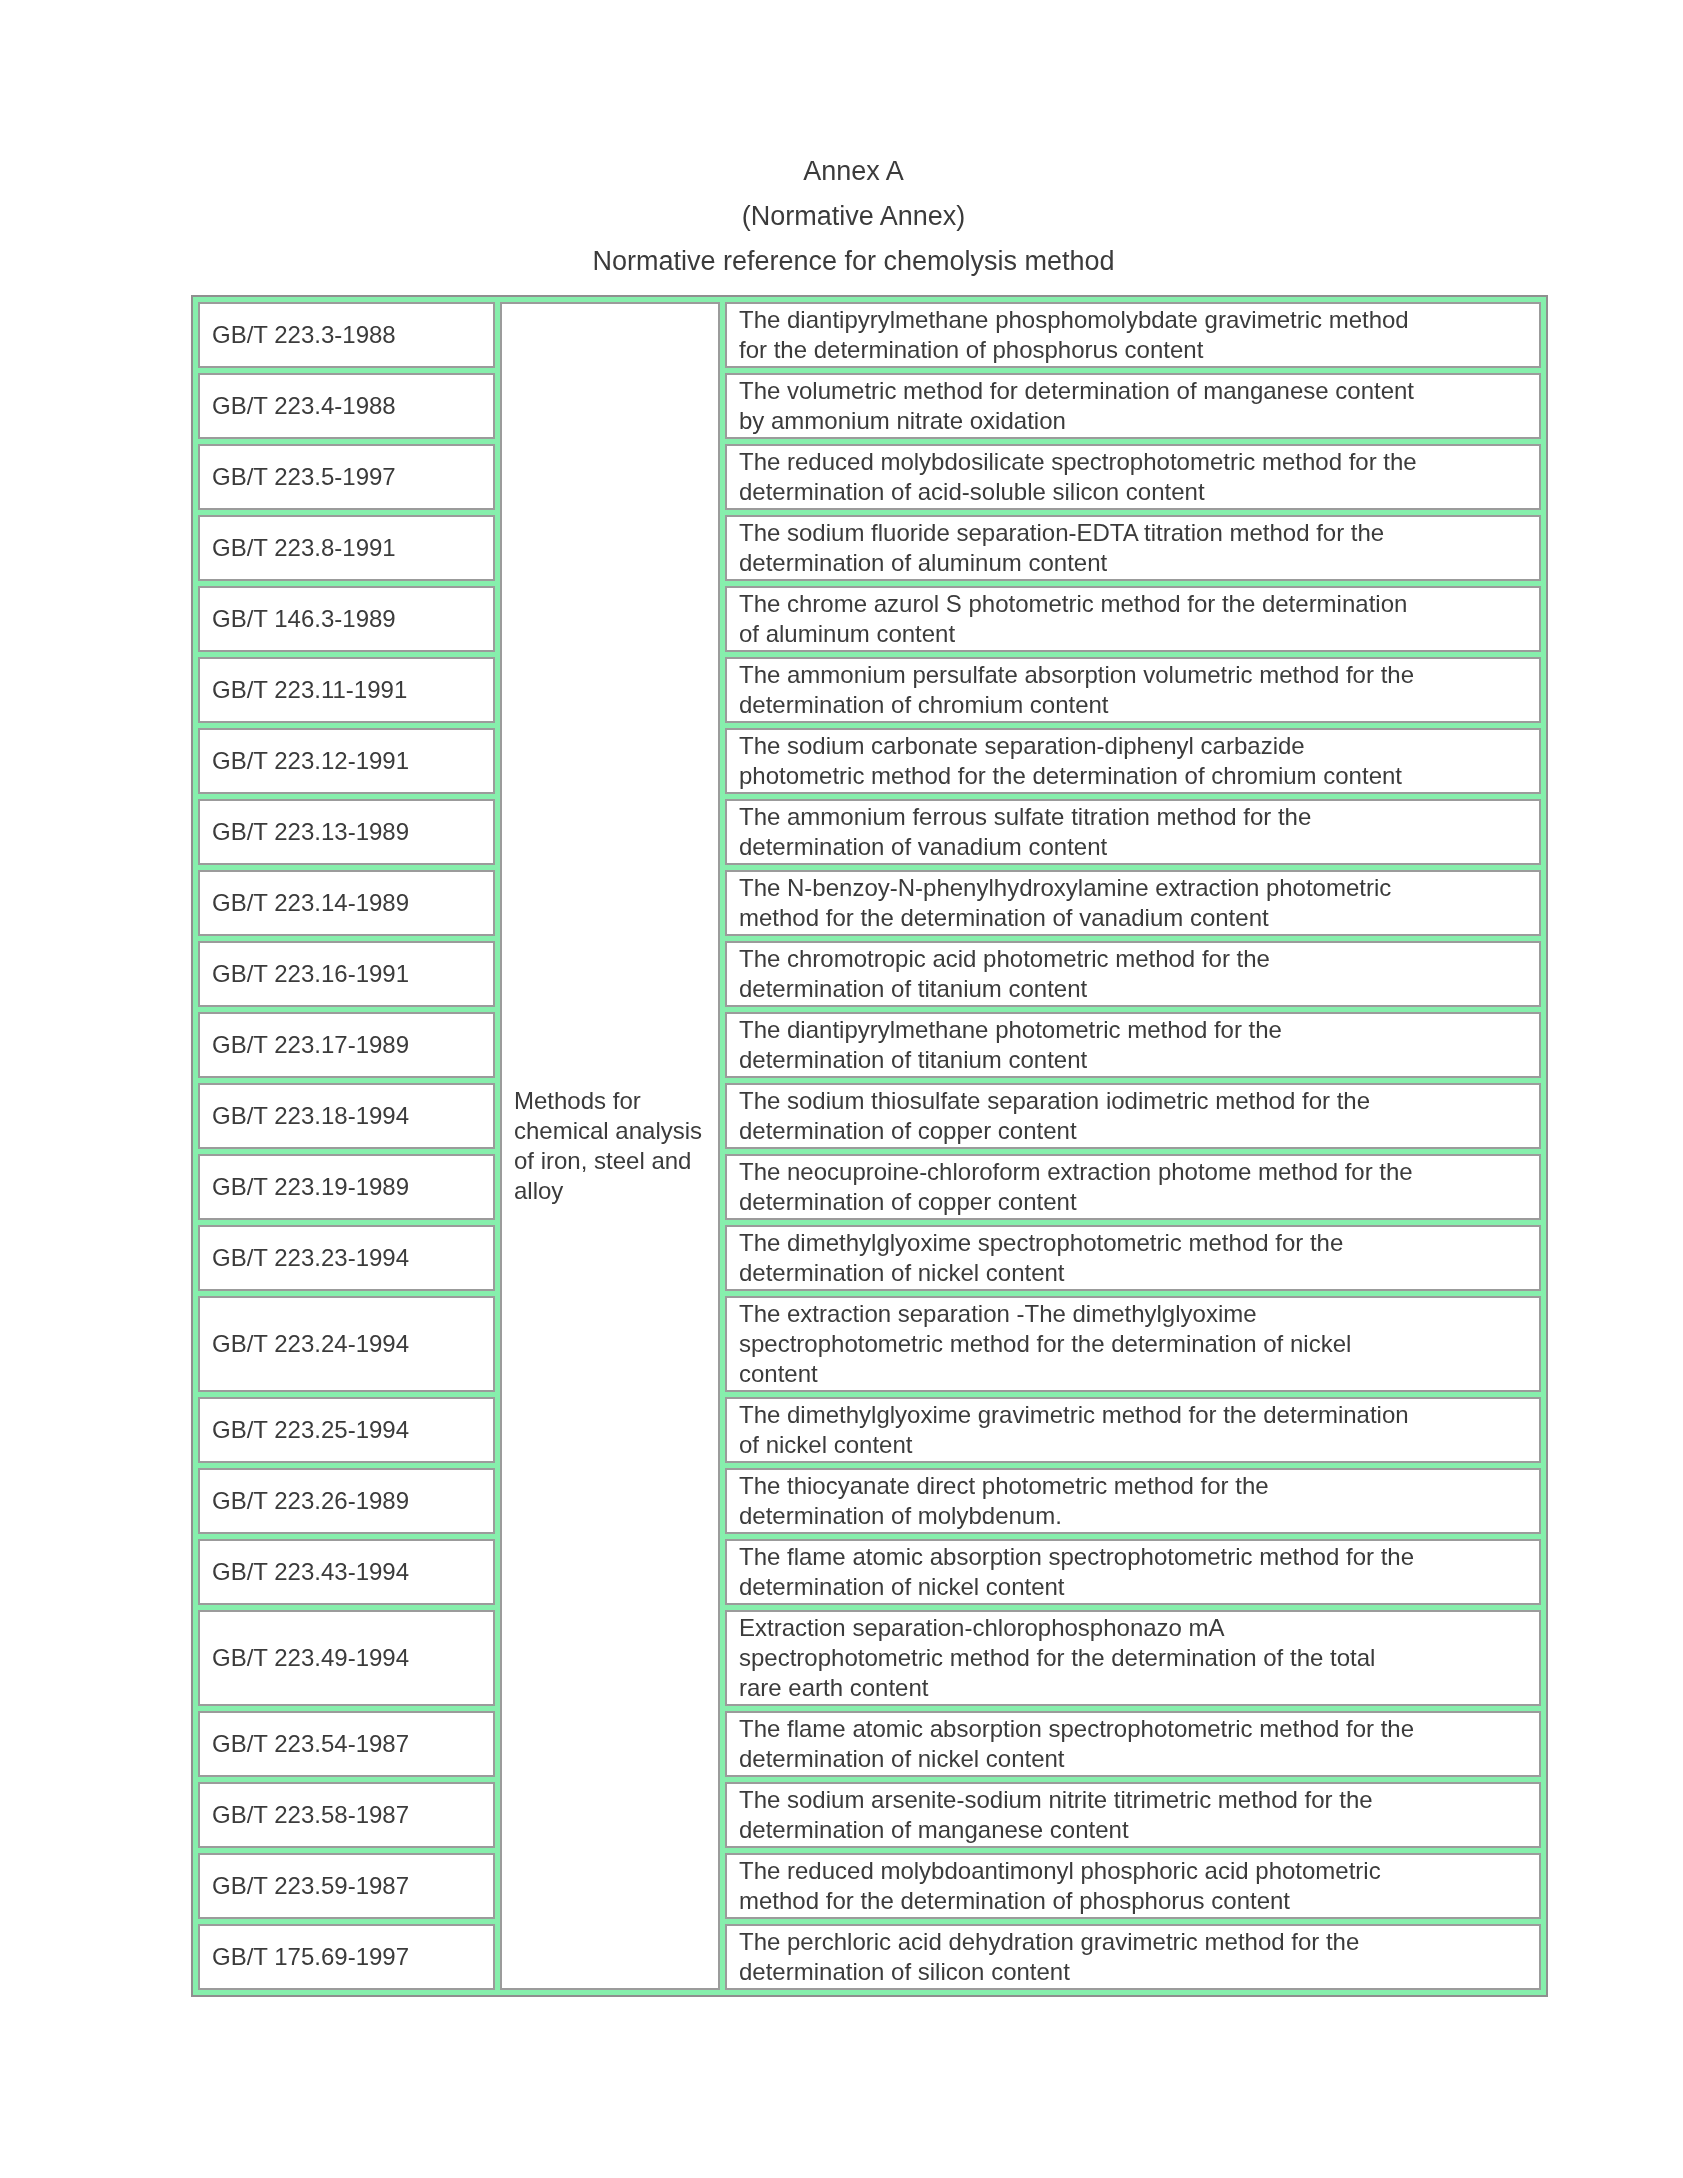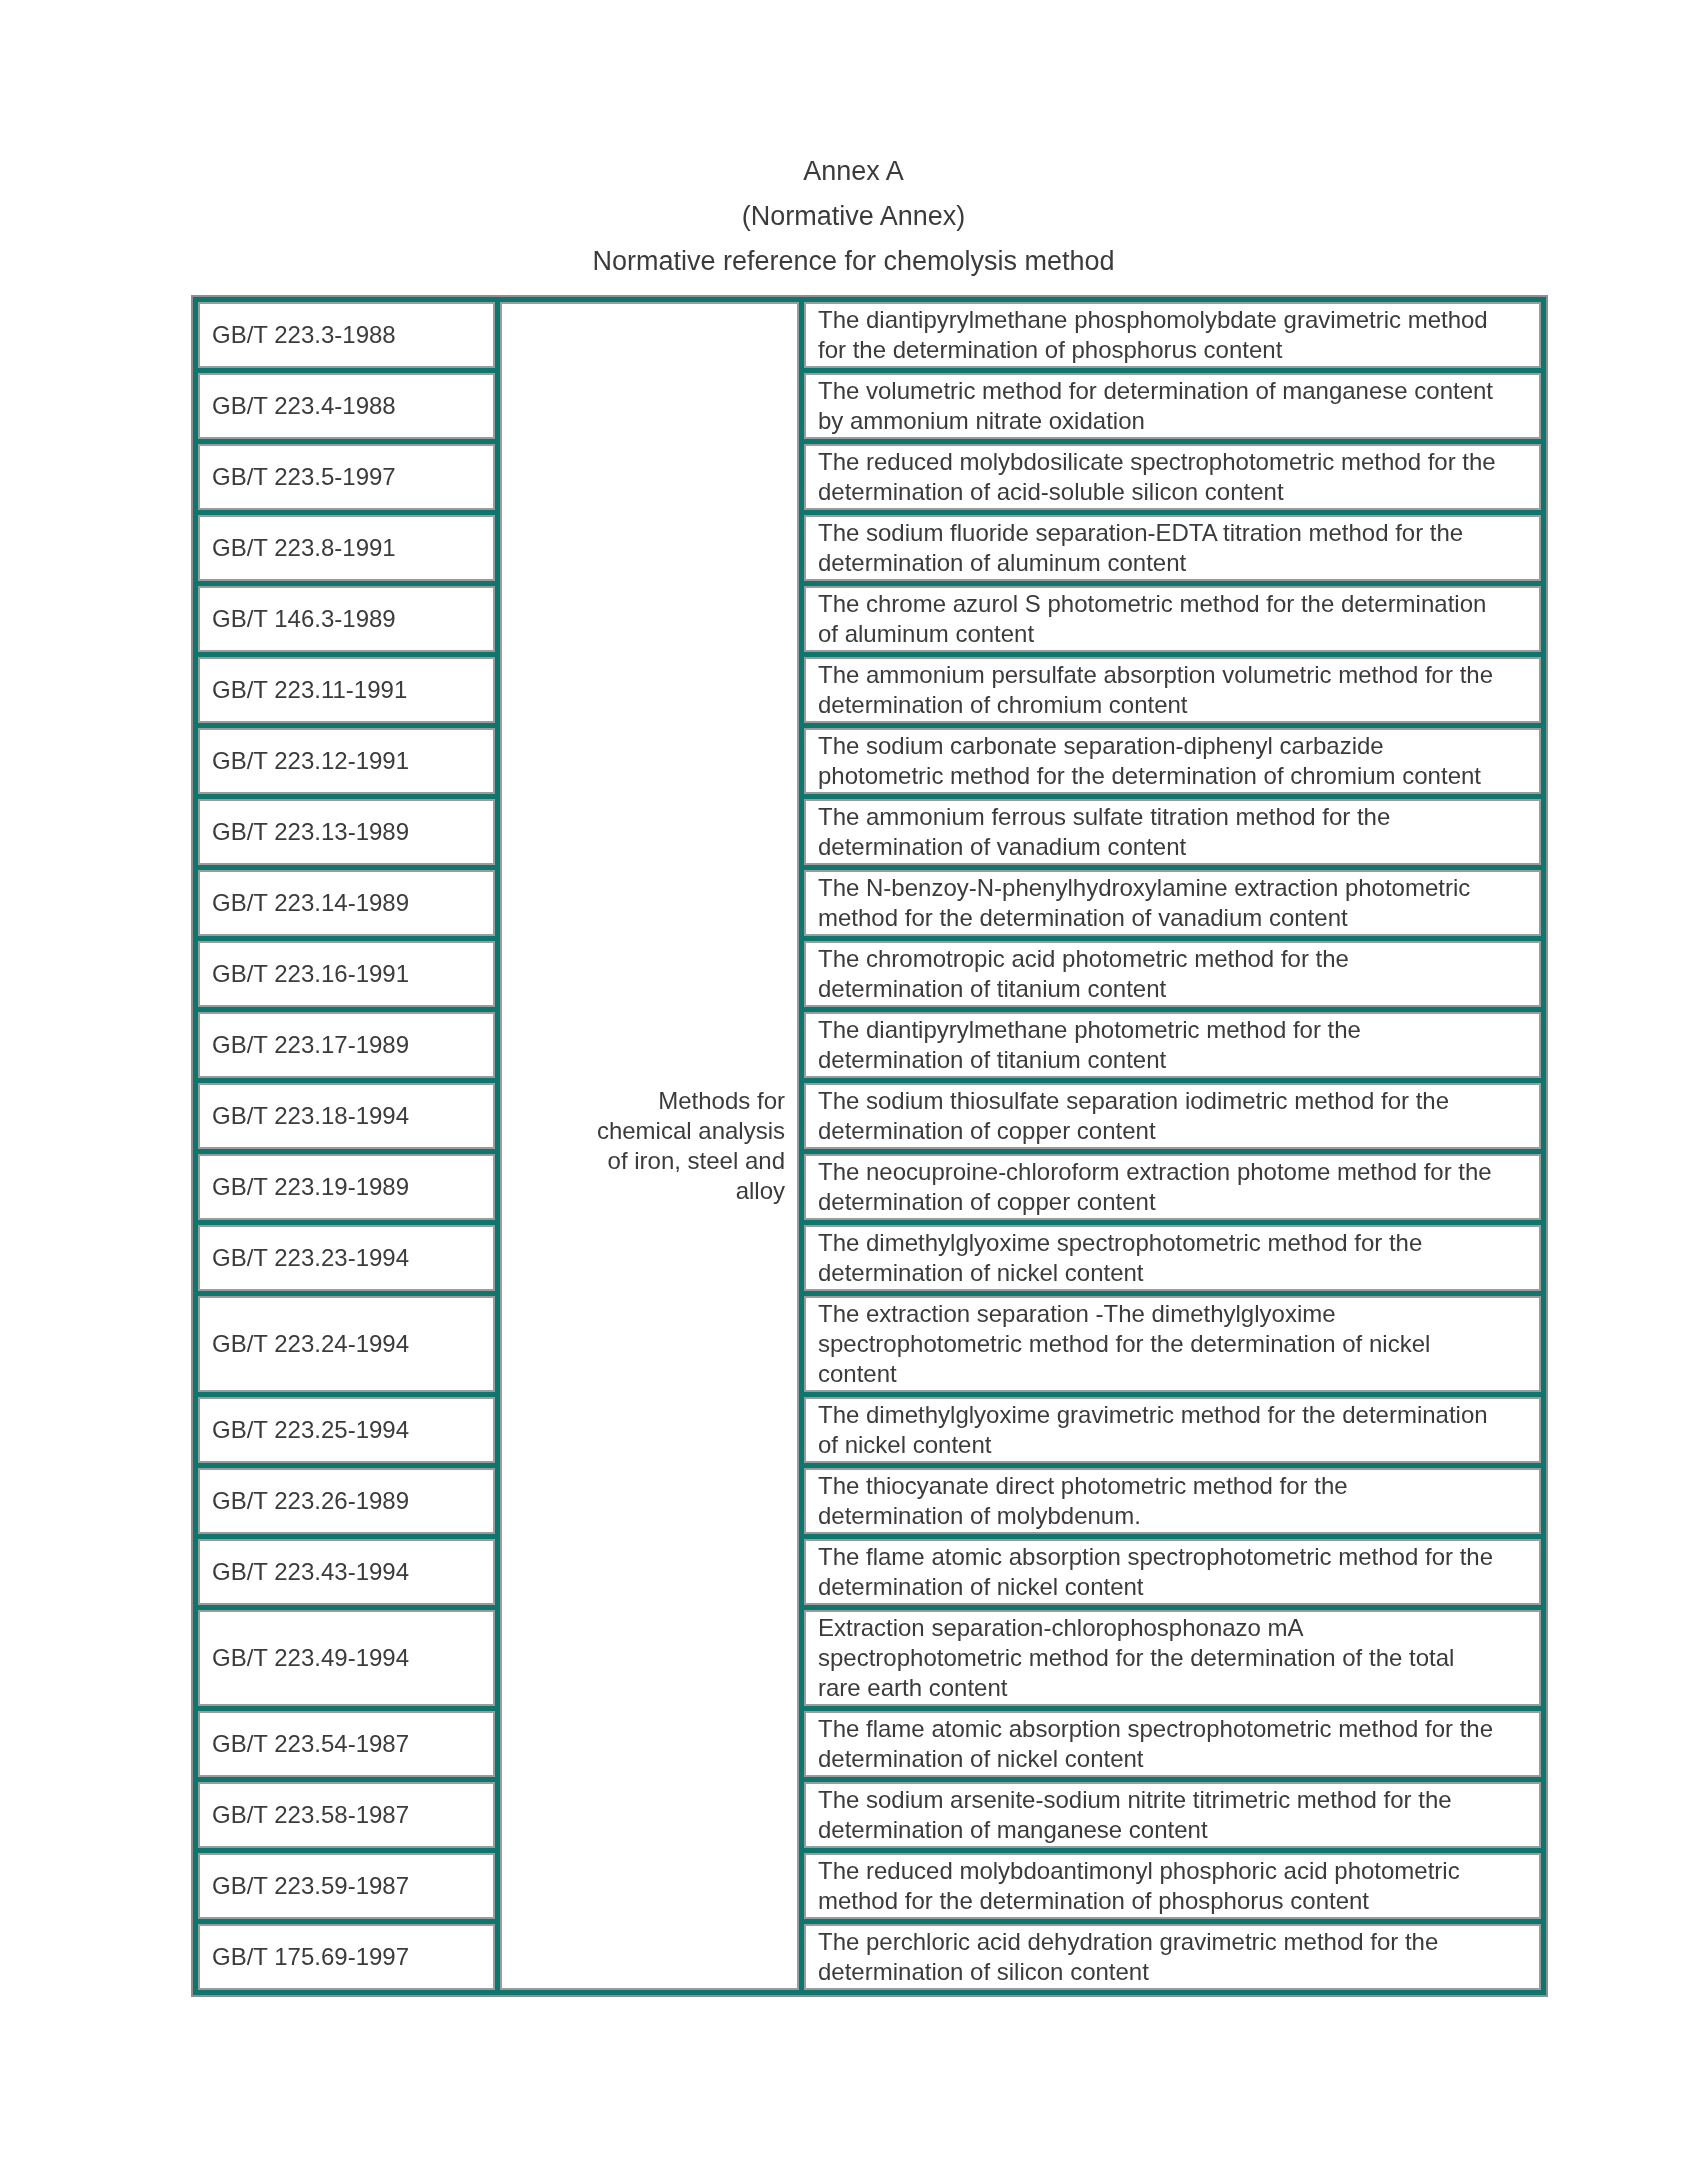--- a/index.html
+++ b/index.html
@@ -21,38 +21,38 @@
     font-size: 27px;
     line-height: 45px;
   }
   table.ref {
     margin: 11px 0 16px 191px;
     width: 1357px;
     table-layout: fixed;
     border-collapse: separate;
     border-spacing: 5px;
     border: 2px solid #8f8f8f;
-    background: #0f766e;
+    background: #86efac;
   }
   table.ref td {
     box-sizing: border-box;
     border: 2px solid #9b9b9b;
     background: #ffffff;
     padding: 1px 12px;
     font-size: 24px;
     line-height: 30px;
     vertical-align: middle;
   }
   td.std {
     width: 297px;
     white-space: nowrap;
   }
   td.group {
-    width: 299px;
-    text-align: right;
+    width: 220px;
+    text-align: left;
     padding: 1px 20px;
     white-space: pre-line;
   }
   td.desc {
     white-space: pre-line;
   }
 </style>
 </head>
 <body>
 

